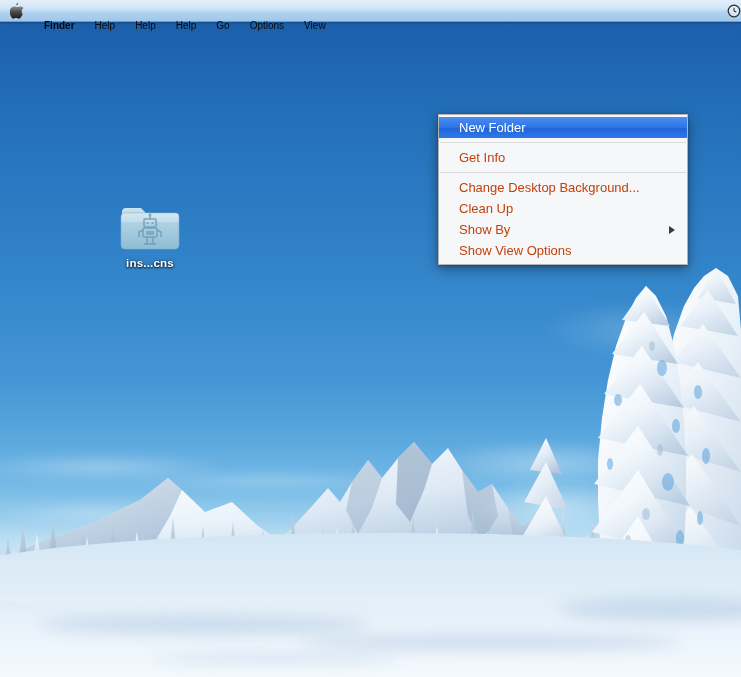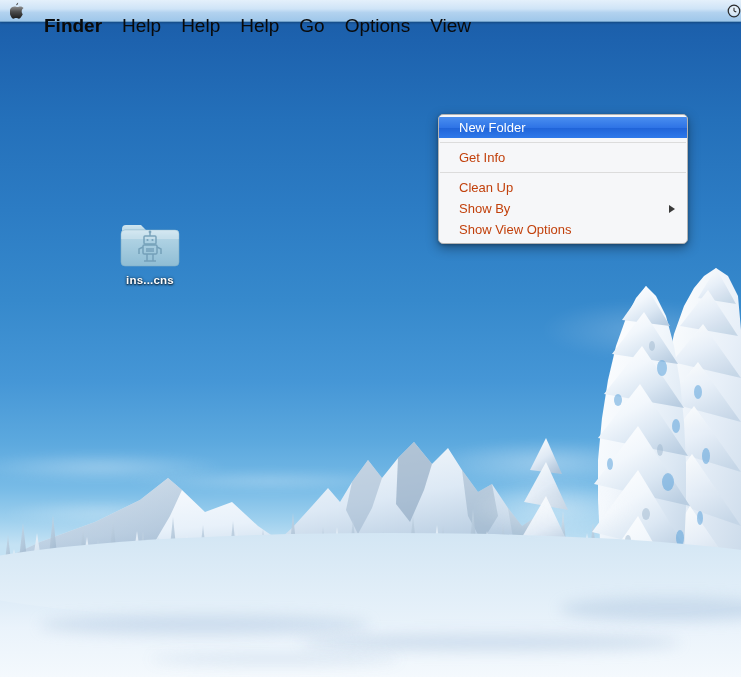--- a/index.html
+++ b/index.html
@@ -77,50 +77,50 @@
     display:flex; align-items:center;
     z-index:50;
     box-shadow:0 1px 2px rgba(0,0,0,0.25);
   }
   .mb-apple {
     width:34px; display:flex; justify-content:center; align-items:center;
     height:22px; cursor:default;
   }
   .mb-item {
     padding:12px 10px; height:22px; line-height:22px;
-    font-size:19px; color:#0a0a0a; cursor:default; white-space:nowrap;margin-top:8px;
+    font-size:10px; color:#0a0a0a; cursor:default; white-space:nowrap;margin-top:8px;
   }
   .mb-item.bold { font-weight:bold; }
   .mb-right {
     margin-left:auto; height:22px; display:flex; align-items:center;
     padding-right:0px;
   }
   .mb-clip {
     width:14px; height:22px; overflow:hidden; display:flex; align-items:center;
   }
 
   
   #folder-icon {
-    position:absolute; left:112px; top:219px; width:76px; height:80px;
+    position:absolute; left:112px; top:202px; width:76px; height:80px;
     display:flex; flex-direction:column; align-items:center; cursor:default;
     z-index:20;
   }
   .folder-img { width:62px; height:50px; position:relative; }
   .folder-label {
     margin-top:5px; font-size:11.5px; color:#ffffff; font-weight:bold;
     text-shadow:0 1px 2px rgba(0,0,0,0.85), 0 0 3px rgba(0,0,0,0.6);
     white-space:nowrap; letter-spacing:.2px;
   }
 
   
   #context-menu {
     position:absolute; left:438px; top:114px; width:250px;
     background:#f6f7f9;
     border:1px solid #b4b4b4;
-    border-radius:5px;
+    border-radius:0;
     box-shadow:0 4px 12px rgba(0,0,0,0.38), 0 1px 3px rgba(0,0,0,0.25);
     padding:2px 0 3px 0;
     z-index:60;
     overflow:hidden;
   }
   .cm-item {
     height:21px; line-height:21px;
     padding:0 12px 0 20px;
     font-size:13px; color:#c2410c;
     display:flex; align-items:center;
@@ -430,20 +430,23 @@
     <div class="cm-item highlight">
       <span>New Folder</span>
     </div>
     <div class="cm-sep"></div>
 
     <div class="cm-item">
       <span>Get Info</span>
     </div>
     <div class="cm-sep"></div>
 
+    <div class="cm-item">
+      <span>Change Desktop Background...</span>
+    </div>
 
     <div class="cm-item">
       <span>Clean Up</span>
     </div>
 
 
     <div class="cm-item">
       <span>Show By</span>
       <span class="cm-arrow"></span>
     </div>

